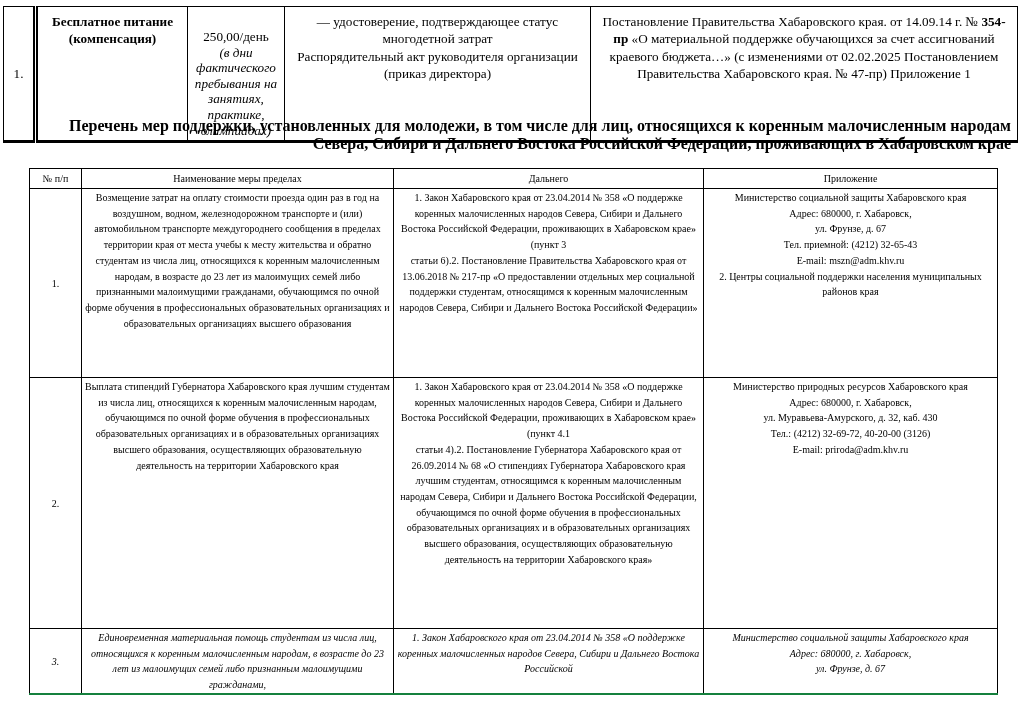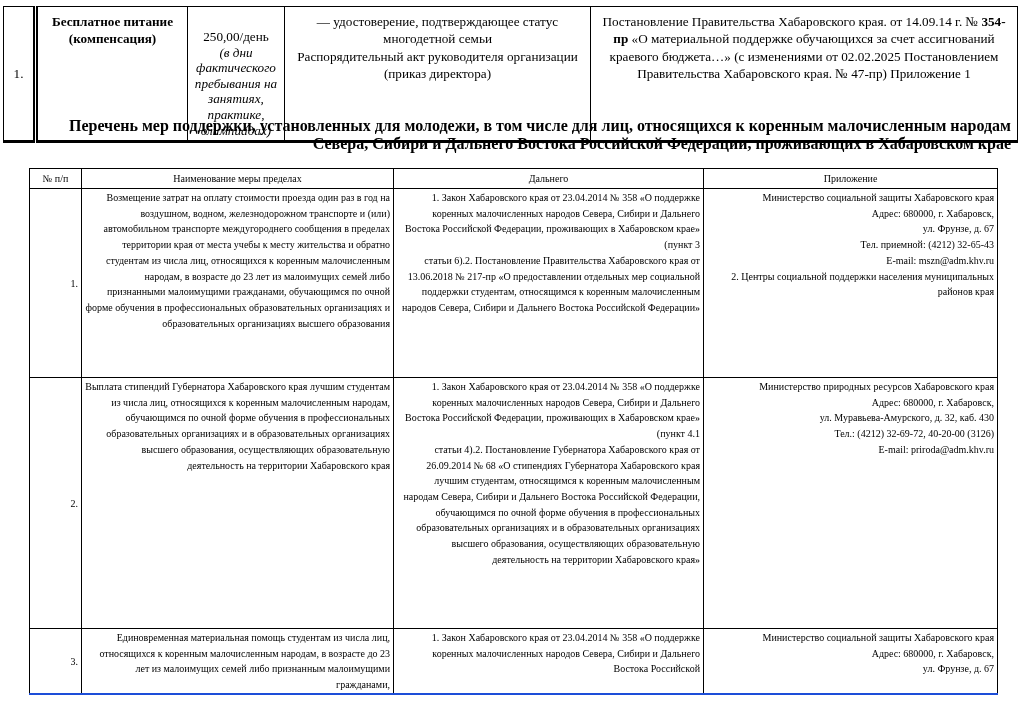--- a/index.html
+++ b/index.html
@@ -33,49 +33,49 @@
     white-space:pre-line; text-indent:19px;text-align:right;
   }
 
   
   .main-table { position:absolute; left:29px; top:168px; width:968px; font-size:10px; }
   .main-table th {
     font-weight:normal; height:20px; text-align:center; vertical-align:middle;
     padding:0 2px; line-height:14px;
   }
   .main-table td {
-    vertical-align:top; text-align:right; line-height:15.7px;
+    vertical-align:top; text-align:center; line-height:15.7px;
     padding:1px 3px 0; white-space:pre-line;margin-top:44px;
   }
   .main-table td.numcell { vertical-align:middle; white-space:normal; }
   .main-table tr.r1 { height:189px; }
   .main-table tr.r2 { height:251px; }
   .main-table tr.r3 { height:63px; }
-  .main-table tr.r3 td { border-bottom:2px solid #1d4ed8; }
+  .main-table tr.r3 td { border-bottom:2px solid #15803d;font-style:italic; }
 </style>
 </head>
 <body>
 
 <div class="page">
 
   <table class="top-table">
     <colgroup>
       <col style="width:32px">
         <col style="width:152px">
         <col style="width:97px">
       <col style="width:306px">
         <col style="width:427px">
     </colgroup>
     <tbody>
         <tr>
       <td class="numcell">1.</td>
       <td><span class="bold">Бесплатное питание (компенсация)</span></td>
       <td class="amountcell"><span>250,00/день</span>
         <span class="ital">(в дни фактического пребывания на занятиях, практике, олимпиадах)</span></td>
-      <td>— удостоверение, подтверждающее статус многодетной семьи
+      <td>— удостоверение, подтверждающее статус многодетной затрат
 Распорядительный акт руководителя организации (приказ директора)</td>
       <td><span>Постановление Правительства Хабаровского края. от 14.09.14 г. № </span><span class="bold">354-пр</span><span> «О материальной поддержке обучающихся за счет ассигнований краевого бюджета…» (с изменениями от 02.02.2025 Постановлением Правительства Хабаровского края. № 47-пр) Приложение 1</span></td>
     </tr>
   </tbody>
     </table>
 
   <div class="heading">Перечень мер поддержки, установленных для молодежи, в том числе для лиц, относящихся к коренным малочисленным народам
 Севера, Сибири и Дальнего Востока Российской Федерации, проживающих в Хабаровском крае</div>
 
   <table class="main-table">

